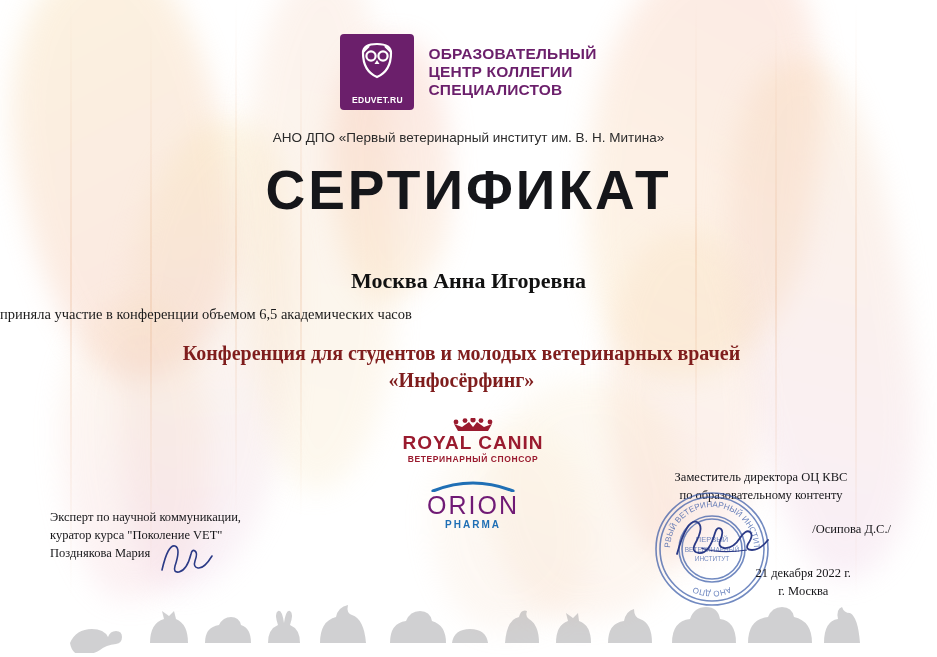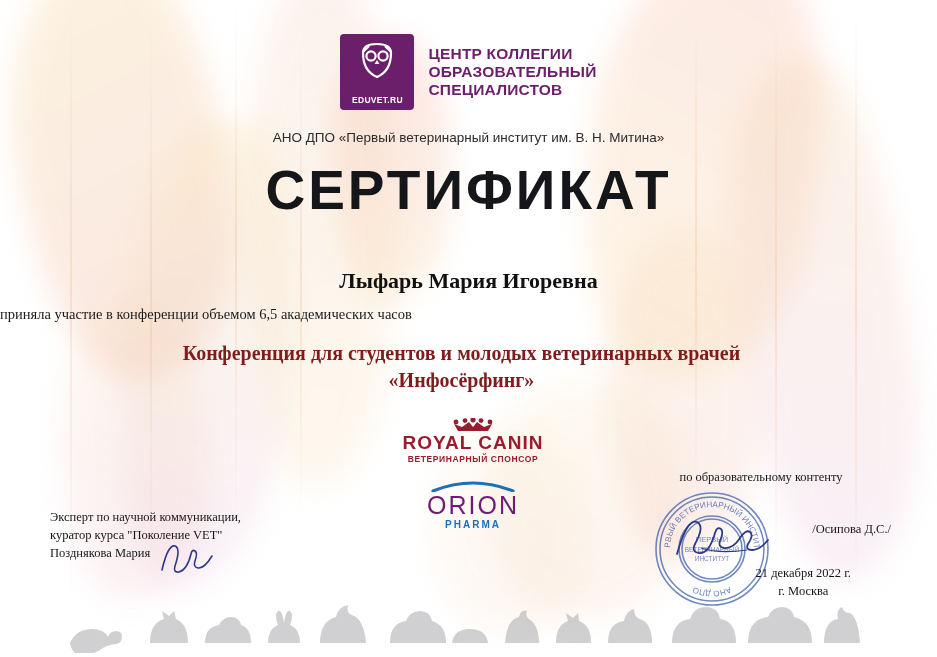--- a/index.html
+++ b/index.html
@@ -342,31 +342,31 @@
           <path d="M6 14 q0-9 14-9 q14 0 14 9 q0 18-14 24 q-14-6-14-24z"></path>
           <circle cx="14" cy="17" r="4.6"></circle>
           <circle cx="26" cy="17" r="4.6"></circle>
           <path d="M20 21 l-2.5 4 h5z" fill="#ffffff" stroke="none"></path>
           <path d="M6 13 l6-6 M34 13 l-6-6"></path>
         </g>
       </svg>
       <div class="eduvet">EDUVET.RU</div>
     </div>
     <div class="logo-text">
+      <div>ОБРАЗОВАТЕЛЬНЫЙ</div>
       <div>ЦЕНТР КОЛЛЕГИИ</div>
-      <div>ОБРАЗОВАТЕЛЬНЫЙ</div>
       <div>СПЕЦИАЛИСТОВ</div>
     </div>
   </div>
 
   <div class="org-line">АНО ДПО «Первый ветеринарный институт им. В. Н. Митина»</div>
 
   <div class="title">СЕРТИФИКАТ</div>
 
-  <div class="recipient">Лыфарь Мария Игоревна</div>
+  <div class="recipient">Москва Анна Игоревна</div>
   <div class="subline">приняла участие в конференции объемом 6,5 академических часов</div>
   <div class="event-title">Конференция для студентов и молодых ветеринарных врачей «Инфосёрфинг»</div>
 
   <div class="sponsors">
     <div style="display:flex;flex-direction:column;align-items:center;">
       <svg class="rc-crown" viewBox="0 0 46 14">
         <g fill="#9a1b2f">
           <circle cx="6" cy="4" r="2.4"></circle>
             <circle cx="15" cy="2.6" r="2.4"></circle>
           <circle cx="23" cy="1.8" r="2.6"></circle>
@@ -390,20 +390,21 @@
   <div class="sig-left">
     <div>Эксперт по научной коммуникации,</div>
     <div>куратор курса "Поколение VET"</div>
     <div>Позднякова Мария</div>
     <svg class="scribble" viewBox="0 0 60 34">
       <path d="M4 28 q6-26 13-24 q6 2 0 20 q-2 7 4 6 q8-2 12-18 q1-5 4-3 q3 2 0 10 q-2 6 3 7 q6 1 14-12" fill="none" stroke="#2b3a86" stroke-width="1.6" stroke-linecap="round"></path>
     </svg>
   </div>
 
   <div class="sig-right">
+    <div>Заместитель директора ОЦ КВС</div>
     <div>по образовательному контенту</div>
 
     <svg class="stamp" viewBox="0 0 118 118">
       <g fill="none" stroke="#2b4fa2" stroke-width="1.6" opacity="0.85">
         <circle cx="59" cy="59" r="56"></circle>
         <circle cx="59" cy="59" r="52"></circle>
         <circle cx="59" cy="59" r="33"></circle>
         <circle cx="59" cy="59" r="30"></circle>
       </g>
       <path id="stamp-top" d="M59 59 m-42 0 a42 42 0 0 1 84 0" fill="none"></path>

